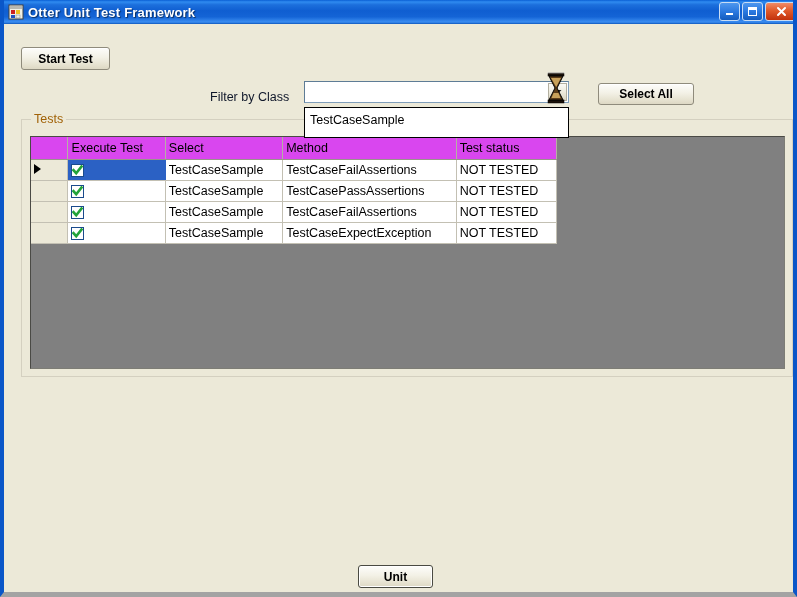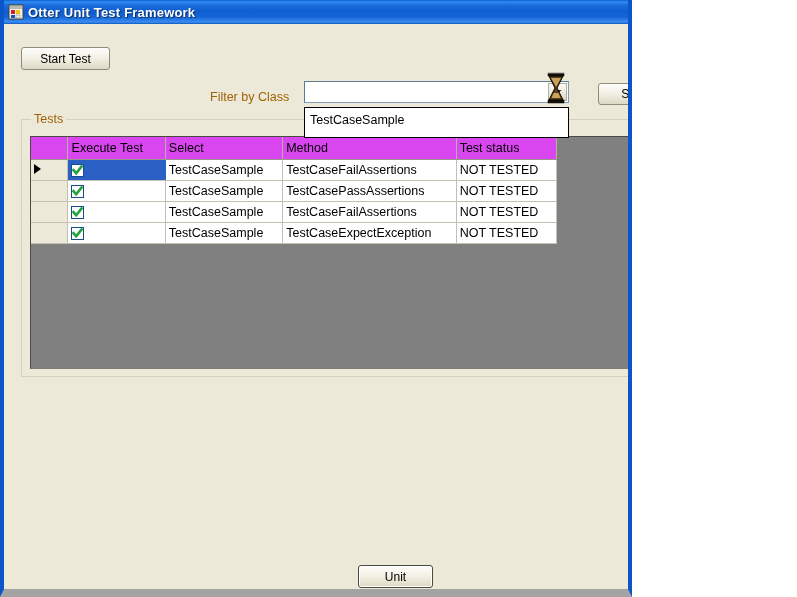--- a/index.html
+++ b/index.html
@@ -9,27 +9,27 @@
   }
   body {
     font-family: "Liberation Sans", sans-serif;
     font-size: 12px;
     -webkit-font-smoothing: none;
   }
 
   
   .window {
     position: relative;
-    width: 632px;
+    width: 797px;
     height: 597px;
     box-sizing: border-box;
     background: #ece9d8;
     border-left: 4px solid #0a56c8;
     border-right: 4px solid #0a56c8;
-    border-bottom: 8px solid #a3a3a3;
+    border-bottom: 5px solid #a3a3a3;
     overflow: hidden;
   }
 
   
   .titlebar {
     position: absolute;
     left: 0; top: 0;
     width: 797px;
     height: 24px;
     background: linear-gradient(to bottom,
@@ -83,38 +83,39 @@
     border-radius: 3px;
     color: #000000;
     font-family: "Liberation Sans", sans-serif;
     font-size: 12px;
     text-align: center;
     display: flex;
     align-items: center;
     justify-content: center;
     cursor: default;
     box-shadow: inset 0 1px 0 #ffffff;
+    font-weight: bold;
   }
   .btn.default {
     border: 1px solid #4a4a42;
     box-shadow: inset 0 0 0 1px #ffffff;
   }
 
   
   #start-test-button {
     position: absolute;
     left: 17px; top: 47px;
     width: 89px; height: 23px;
   }
 
   
   #filter-label {
     position: absolute;
     left: 206px; top: 90px;
-    color: #a16207;
+    color: #0f172a;
     font-size: 12.5px;
     white-space: nowrap;
   }
 
   
   #filter-combo {
     position: absolute;
     left: 300px; top: 81px;
     width: 265px; height: 22px;
     box-sizing: border-box;

